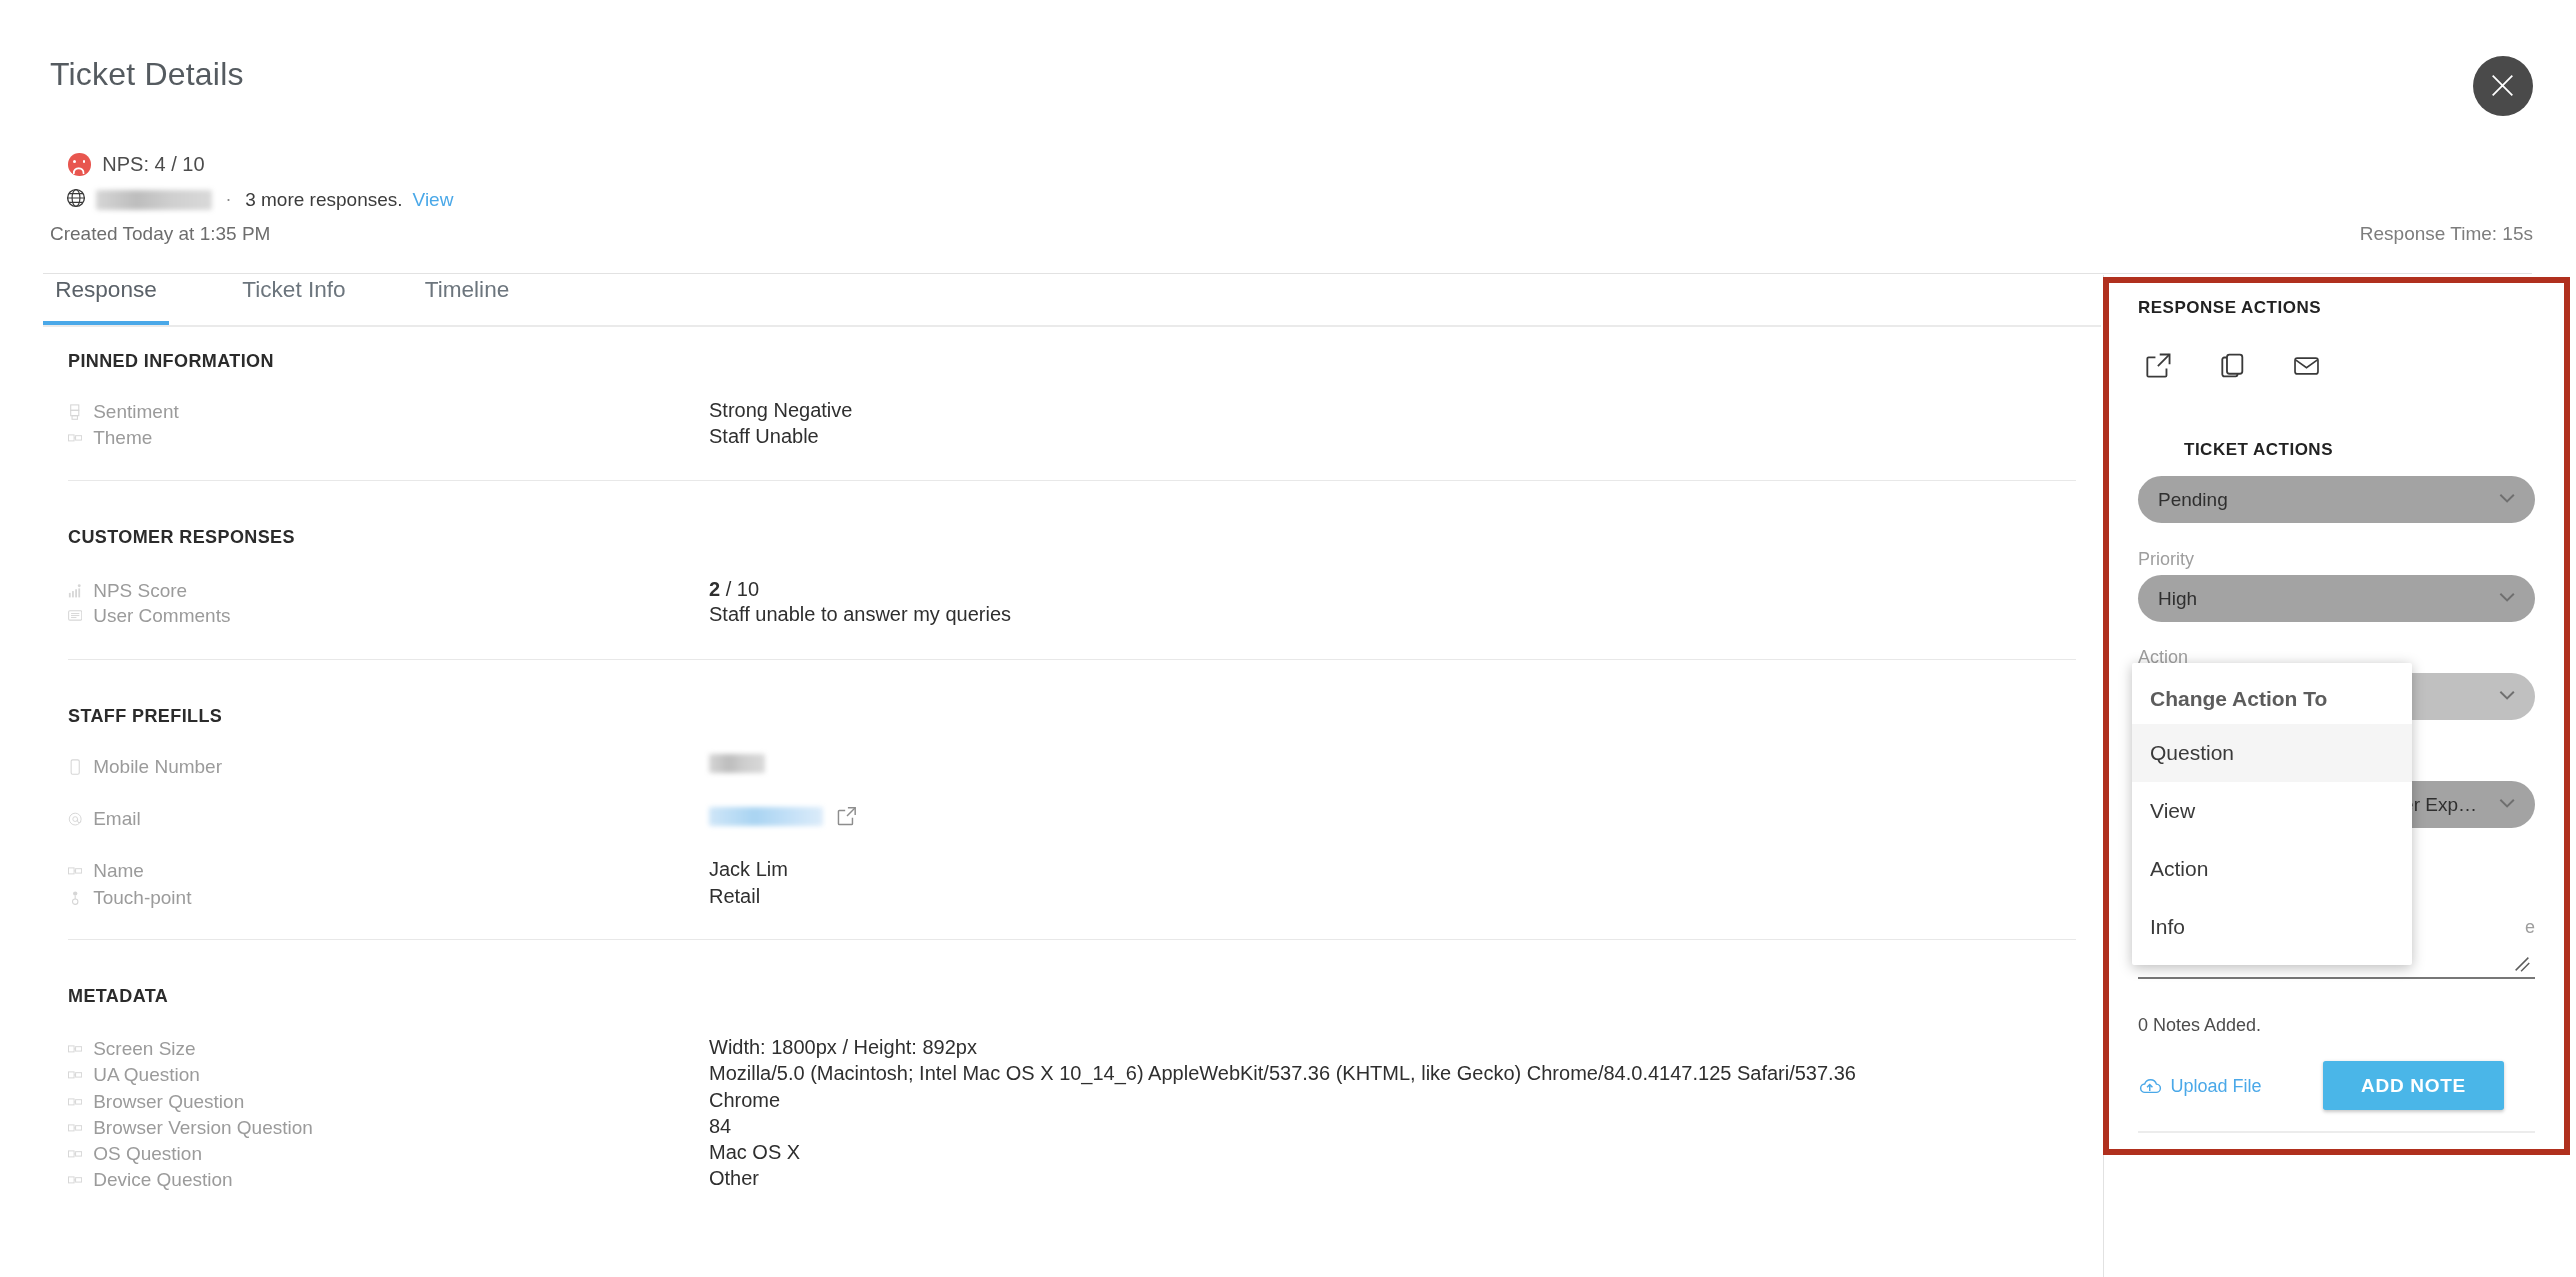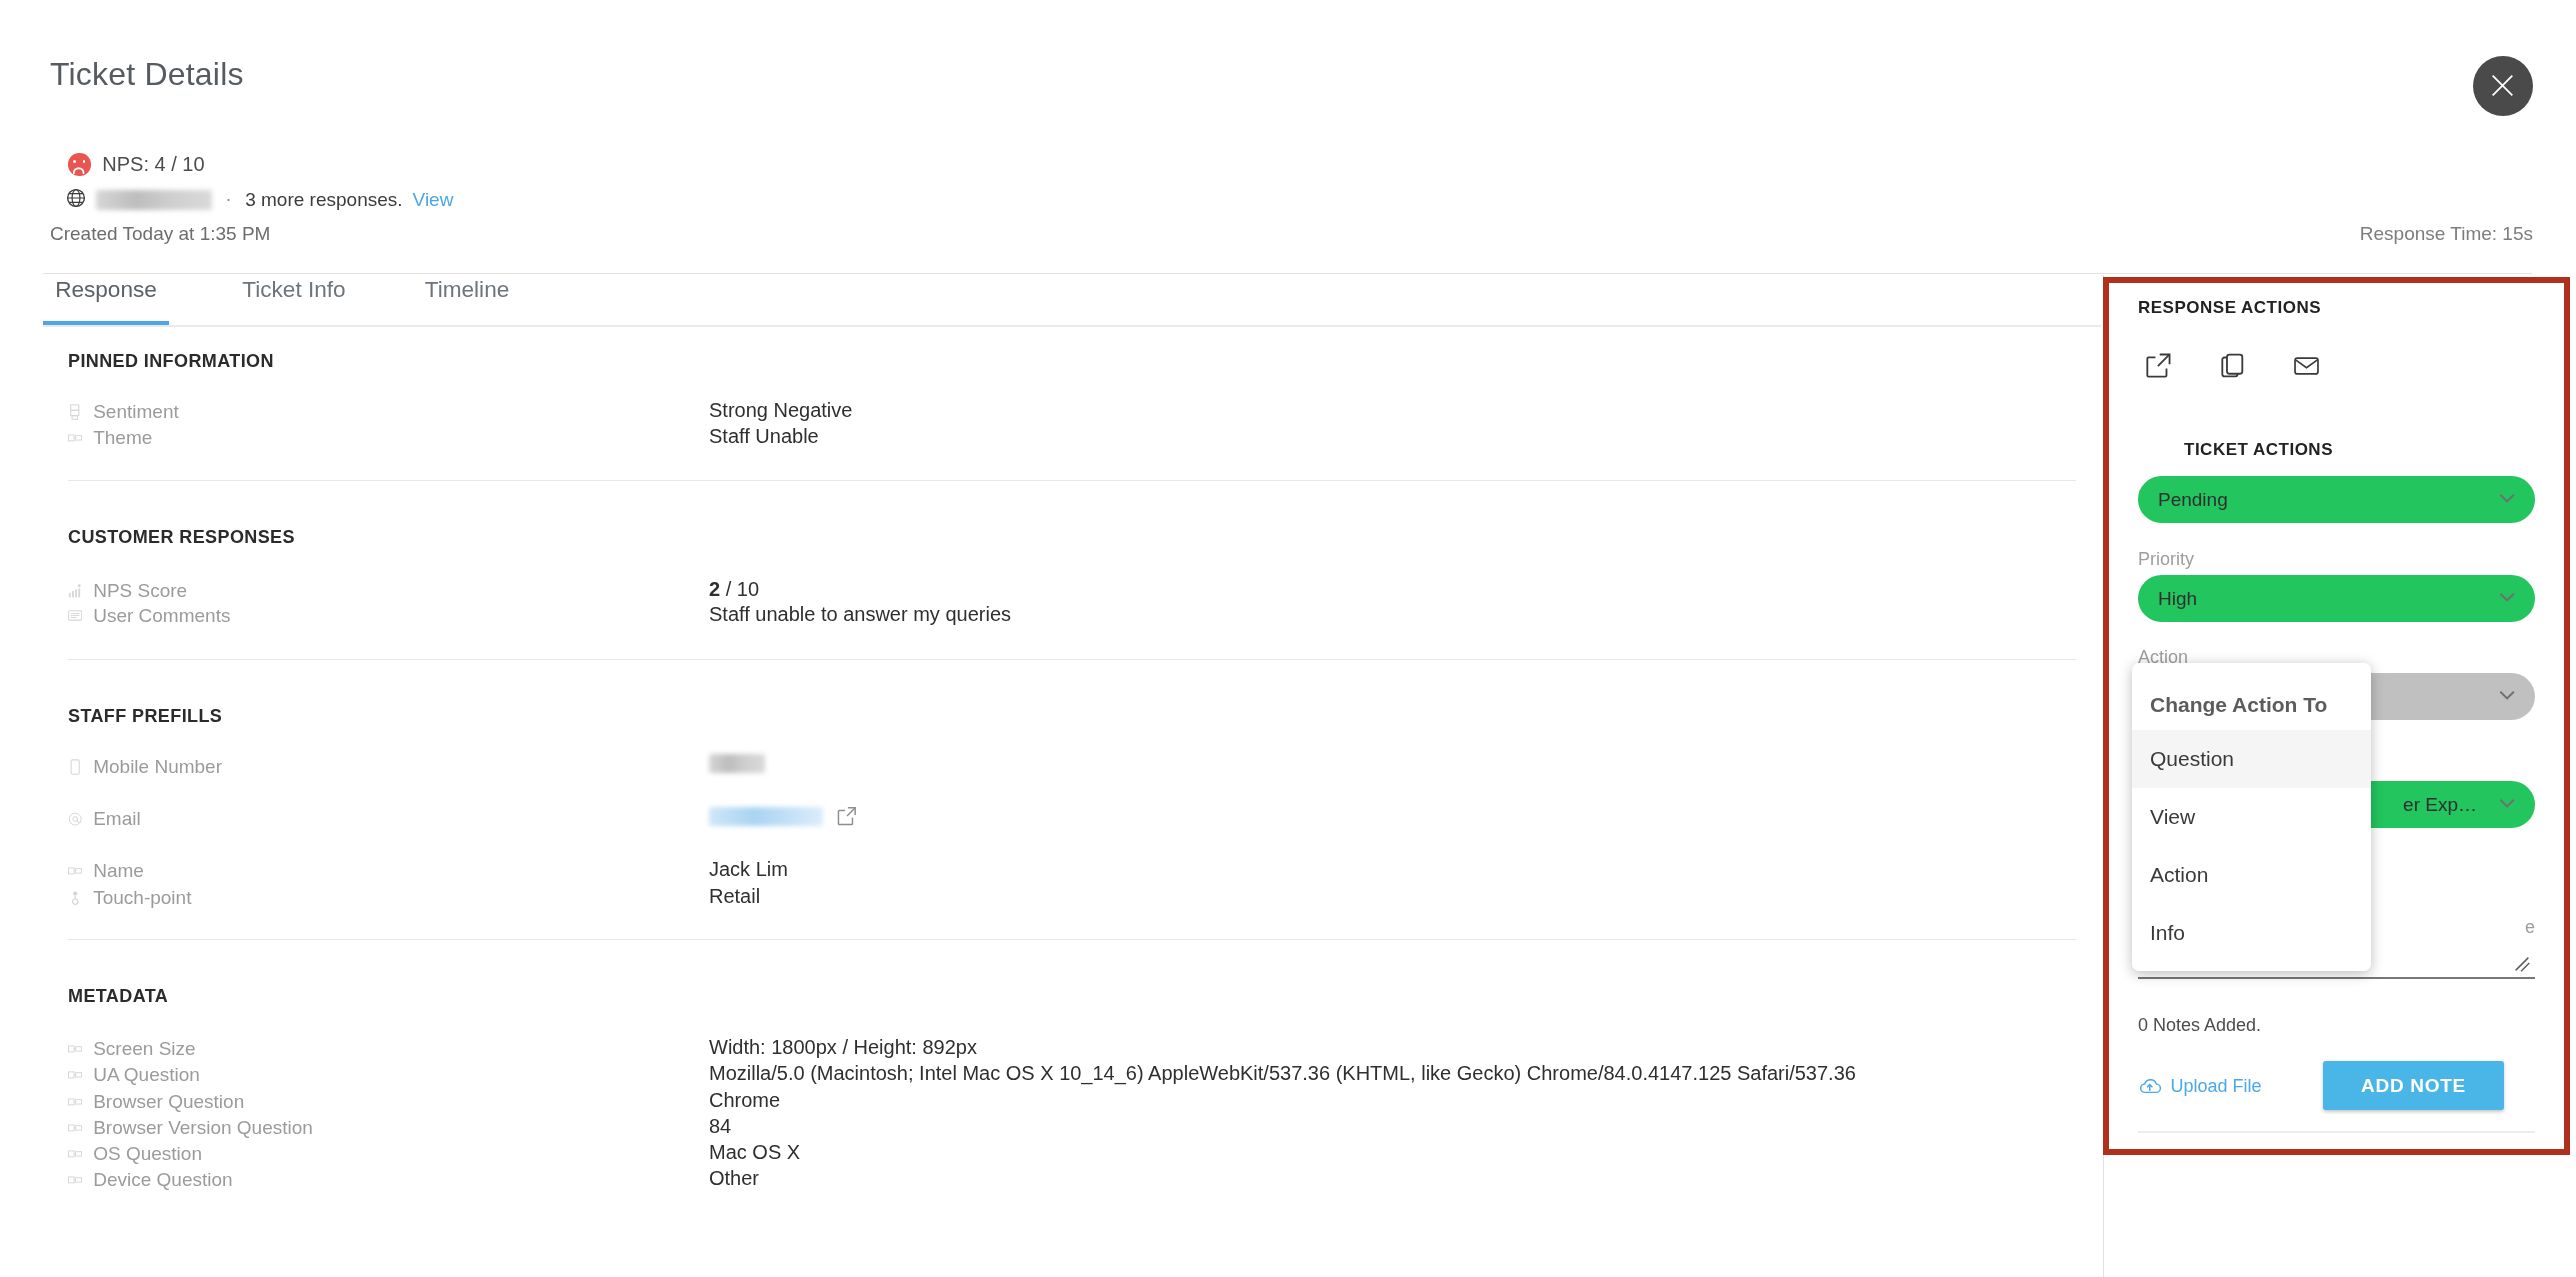--- a/index.html
+++ b/index.html
@@ -115,21 +115,21 @@
   }
   .rp-title {
     position:absolute; font-size:17px; font-weight:bold; color:#222; letter-spacing:0.5px;
   }
   .rp-icons { position:absolute; left:2145px; top:352px; display:flex; gap:47px; }
   .rp-icons .ic { width:27px; height:27px; cursor:pointer; }
 
   .fld-label { position:absolute; font-size:18px; color:#9e9e9e; }
   .select {
     position:absolute; height:47px; border-radius:23.5px;
-    background:#22c55e; display:flex; align-items:center;
+    background:#a3a3a3; display:flex; align-items:center;
     padding:0 20px; font-size:19px; color:#2f2f2f; cursor:pointer;
   }
   .select.dim { background:#c0c0c0; }
   .select .chev { position:absolute; right:20px; top:17px; }
   .note-ph {
     position:absolute; left:2138px; top:917px; width:397px;
     font-size:18px; color:#9e9e9e; pointer-events:none;
   }
   .note-rule { position:absolute; left:2138px; top:977px; width:397px; height:1.8px; background:#777; }
   .resize-grip { position:absolute; left:2512px; top:954px; }
@@ -142,23 +142,23 @@
   .add-note-btn {
     position:absolute; left:2323px; top:1061px; width:181px; height:49px;
     background:#4ab6e8; color:#fff; font-size:19px; font-weight:bold;
     letter-spacing:0.7px; display:flex; align-items:center; justify-content:center;
     border-radius:2.7px; cursor:pointer; box-shadow:0 1.8px 3.6px rgba(0,0,0,.22);
   }
   .bottom-rule { position:absolute; left:2138px; top:1131px; width:397px; height:1.8px; background:#ececec; }
 
   
   .dropdown {
-    position:absolute; left:2132px; top:663px; width:239px;
-    background:#fff; border-radius:7px;
-    box-shadow:0 2.7px 12.6px rgba(0,0,0,.26); z-index:50; padding:16px 0 9px;
+    position:absolute; left:2132px; top:663px; width:280px;
+    background:#fff; border-radius:2px;
+    box-shadow:0 2.7px 12.6px rgba(0,0,0,.26); z-index:50; padding:10px 0 9px;
   }
   .dd-head {
     padding:14.4px 18px 12.6px; font-size:21px; color:#5c5c5c; font-weight:bold;
   }
   .dd-item {
     padding:17px 18px; font-size:21px; color:#3a3a3a; cursor:pointer;
   }
   .dd-item.hl { background:#f5f5f5; }
 </style>
 </head>

